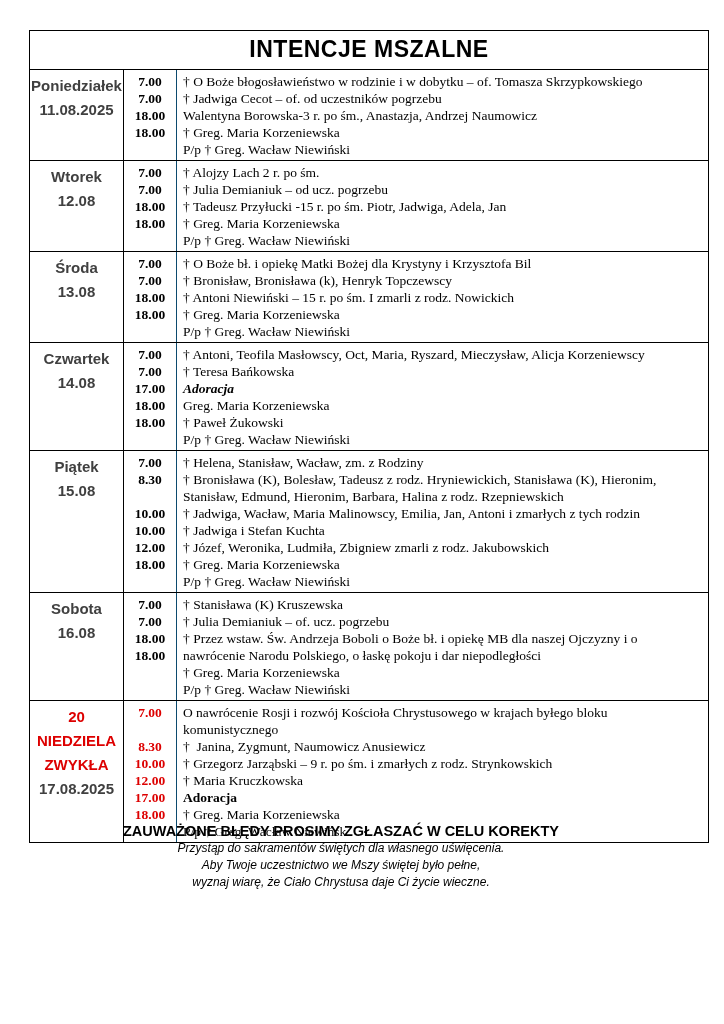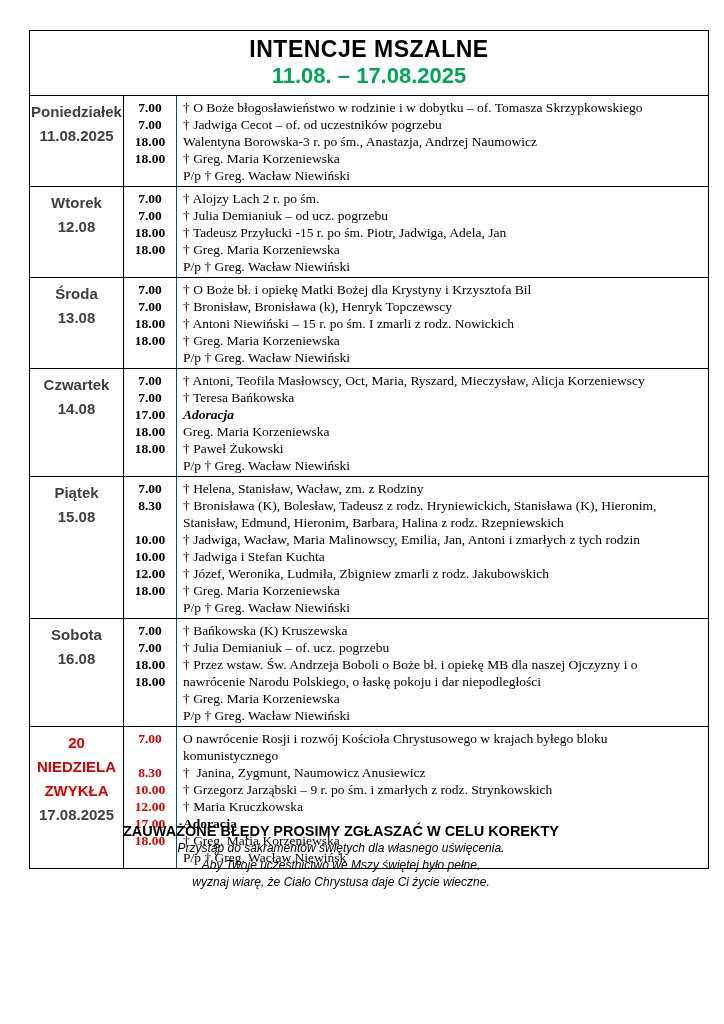--- a/index.html
+++ b/index.html
@@ -107,21 +107,20 @@
   }
 </style>
 </head>
 <body>
 
 <div class="page">
 
   <div class="doc-table">
     <div class="title-cell">
       <div class="doc-title">INTENCJE MSZALNE</div>
-      <div class="doc-daterange">11.08. – 17.08.2025</div>
     </div>
     <div>
   <div class="sched-row">
     <div class="day-cell">
             <div class="day-line">Poniedziałek</div>
             <div class="day-line">11.08.2025</div>
           </div>
     <div class="time-col">
             <div class="time-line">7.00</div>
             <div class="time-line">7.00</div>
@@ -237,21 +236,21 @@
           </div>
     <div class="time-col">
             <div class="time-line">7.00</div>
             <div class="time-line">7.00</div>
             <div class="time-line">18.00</div>
             <div class="time-line">18.00</div>
             <div class="time-line"></div>
             <div class="time-line"></div>
           </div>
     <div class="text-col">
-            <div class="text-line">† Bańkowska (K) Kruszewska</div>
+            <div class="text-line">† Stanisława (K) Kruszewska</div>
             <div class="text-line">† Julia Demianiuk – of. ucz. pogrzebu</div>
             <div class="text-line">† Przez wstaw. Św. Andrzeja Boboli o Boże bł. i opiekę MB dla naszej Ojczyzny i o</div>
             <div class="text-line">nawrócenie Narodu Polskiego, o łaskę pokoju i dar niepodległości</div>
             <div class="text-line">† Greg. Maria Korzeniewska</div>
             <div class="text-line">P/p † Greg. Wacław Niewiński</div>
           </div>
   </div>
 
   <div class="sched-row">
     <div class="day-cell">

